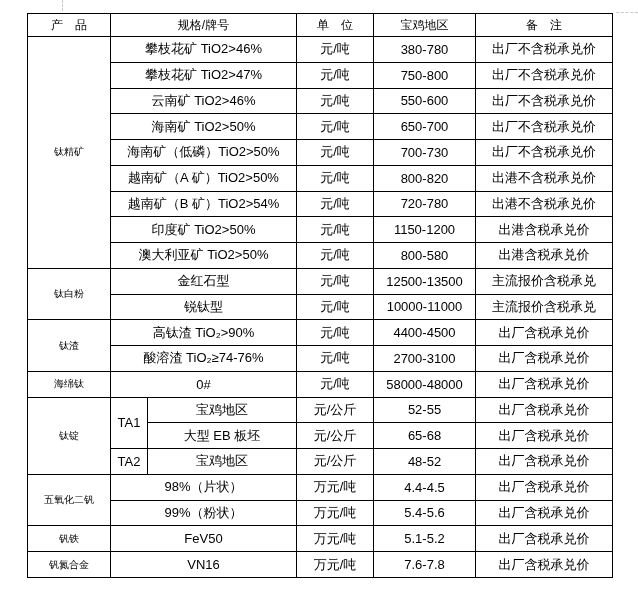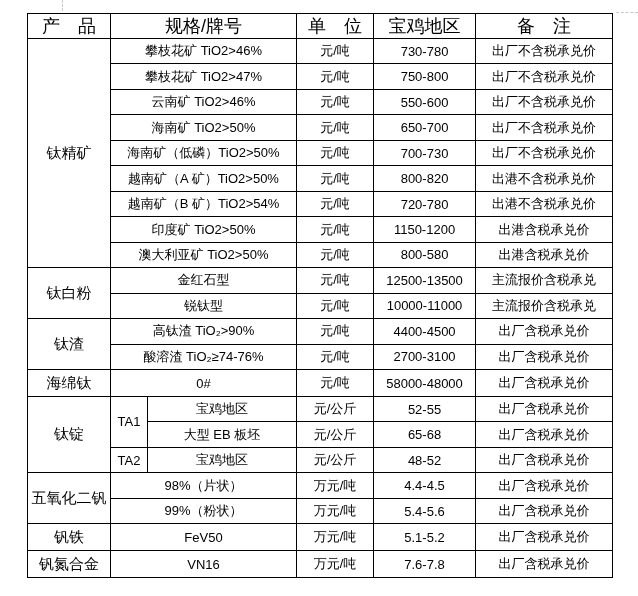--- a/index.html
+++ b/index.html
@@ -28,22 +28,22 @@
   .price-table th, .price-table td {
     border: 1px solid #000000;
     text-align: center;
     vertical-align: middle;
     padding: 0 2px;
     font-size: 13px;
     font-weight: normal;
     white-space: nowrap;
     overflow: hidden;
   }
-  .price-table thead th { height: 23px; font-size: 18px; }
-  .price-table .product-cell { font-size: 15px; }
+  .price-table thead th { height: 23px; font-size: 12px; }
+  .price-table .product-cell { font-size: 10px; }
   .price-table .ta-cell, .price-table .price-cell, .price-table .unit-cell { font-size: 13px; }
 </style>
 </head>
 <body>
 
 <div class="artifact-v"></div>
 <div class="artifact-h"></div>
 
 <table class="price-table">
   <colgroup>
@@ -61,21 +61,21 @@
       <th>单　位</th>
       <th>宝鸡地区</th>
       <th>备　注</th>
     </tr>
   </thead>
   <tbody>
     <tr>
       <td rowspan="9" class="product-cell">钛精矿</td>
       <td colspan="2" class="spec-cell">攀枝花矿 TiO2&gt;46%</td>
       <td class="unit-cell">元/吨</td>
-      <td class="price-cell">730-780</td>
+      <td class="price-cell">380-780</td>
       <td class="note-cell">出厂不含税承兑价</td>
     </tr>
     <tr>
       <td colspan="2" class="spec-cell">攀枝花矿 TiO2&gt;47%</td>
       <td class="unit-cell">元/吨</td>
       <td class="price-cell">750-800</td>
       <td class="note-cell">出厂不含税承兑价</td>
     </tr>
     <tr>
       <td colspan="2" class="spec-cell">云南矿 TiO2&gt;46%</td>

